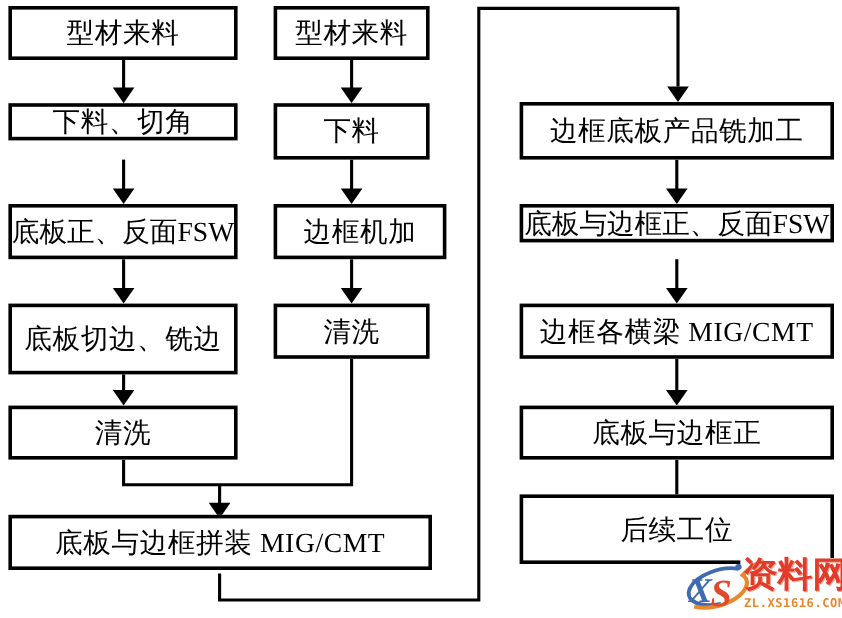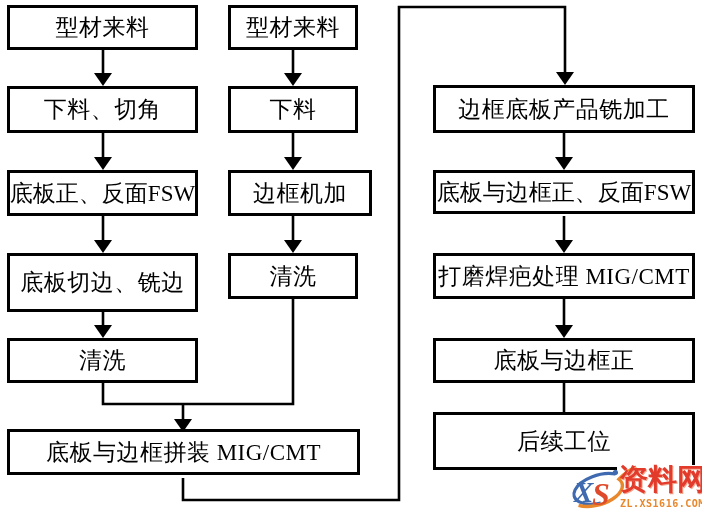--- a/index.html
+++ b/index.html
@@ -121,21 +121,21 @@
     </g>
     <g>
       <path d="M564,383 L564,419"></path>
         <polygon points="555,419 573,419 564,432"></polygon>
     </g>
   </svg>
 
   <div class="fbox" style="left:7px;top:5px;width:191px;height:45px">
     <span>型材来料</span>
   </div>
-  <div class="fbox" style="left:7px;top:86px;width:191px;height:47px">
+  <div class="fbox" style="left:7px;top:86px;width:191px;height:31px">
     <span>下料、切角</span>
   </div>
   <div class="fbox tight" style="left:7px;top:170px;width:191px;height:46px">
     <span>底板正、反面FSW</span>
   </div>
   <div class="fbox" style="left:7px;top:253px;width:191px;height:59px">
     <span>底板切边、铣边</span>
   </div>
   <div class="fbox" style="left:7px;top:338px;width:191px;height:45px">
     <span>清洗</span>
@@ -154,25 +154,25 @@
     <span>清洗</span>
   </div>
 
   <div class="fbox" style="left:7px;top:429px;width:353px;height:46px">
     <span>底板与边框拼装 MIG/CMT</span>
   </div>
 
   <div class="fbox" style="left:433px;top:85px;width:262px;height:48px">
     <span>边框底板产品铣加工</span>
   </div>
-  <div class="fbox tight" style="left:433px;top:170px;width:262px;height:44px">
+  <div class="fbox tight" style="left:433px;top:170px;width:262px;height:32px">
     <span>底板与边框正、反面FSW</span>
   </div>
   <div class="fbox" style="left:433px;top:253px;width:262px;height:46px">
-    <span>打磨焊疤处理 MIG/CMT</span>
+    <span>边框各横梁 MIG/CMT</span>
   </div>
   <div class="fbox" style="left:433px;top:338px;width:262px;height:45px">
     <span>底板与边框正</span>
   </div>
   <div class="fbox" style="left:433px;top:412px;width:262px;height:58px">
     <span>后续工位</span>
   </div>
 
   <div id="watermark">
     <div id="wm-textbg"></div>

